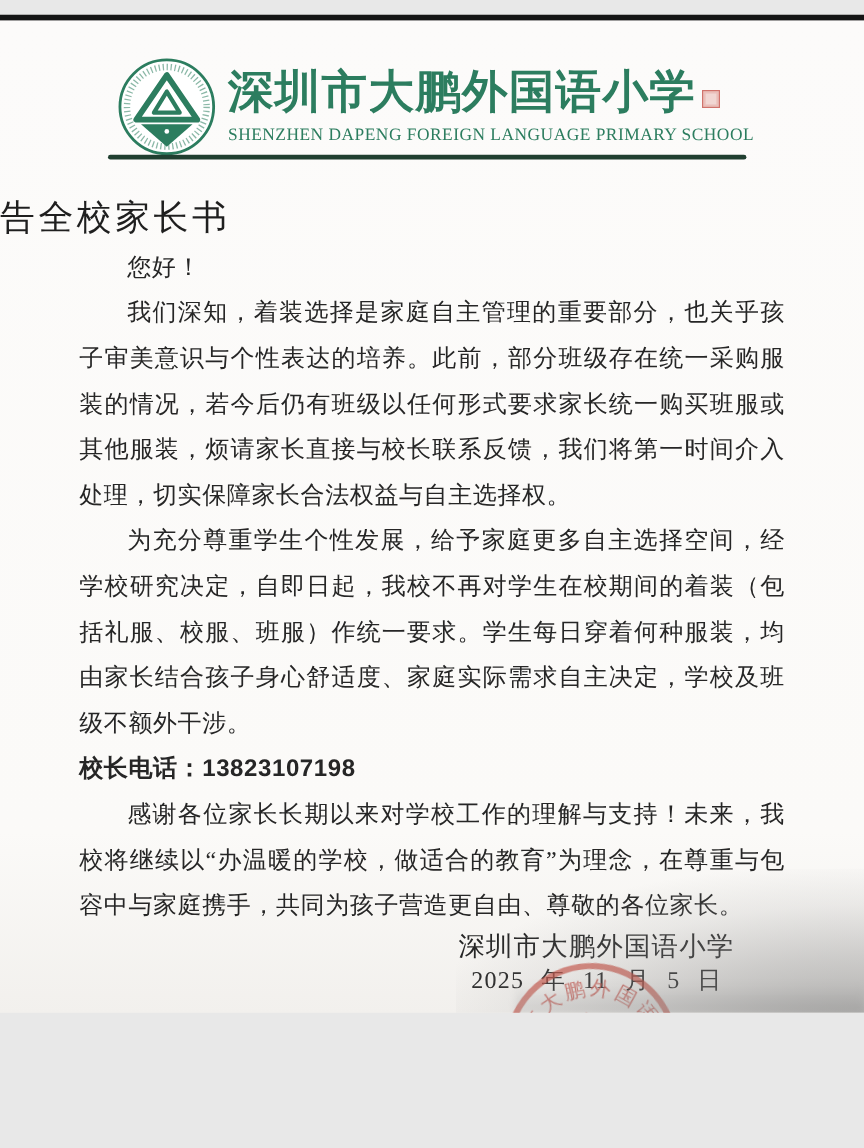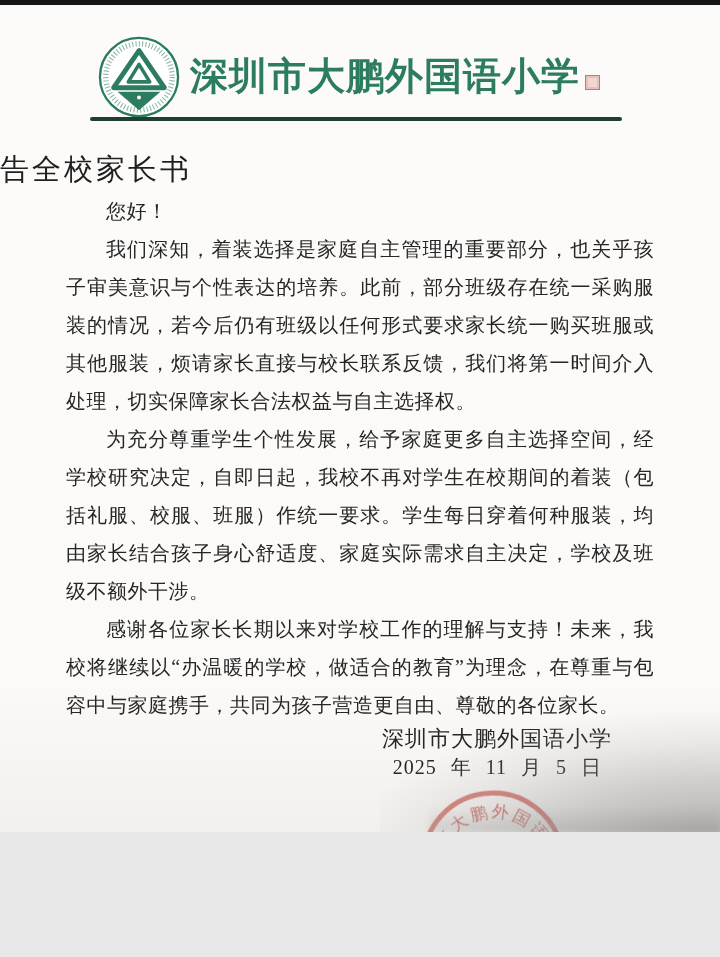--- a/index.html
+++ b/index.html
@@ -1,19 +1,19 @@
 <!DOCTYPE html>
 <html lang="zh"><head>
 <meta charset="utf-8">
 <style>
   html,body{margin:0;padding:0;background:#e8e8e8;}
   .page{
     position:relative;
     width:720px;height:832px;
-    margin:0 auto;
+    margin:12px auto;
     background:linear-gradient(180deg,#fcfbfa 0%,#fbfaf8 82%,#f2f0ed 100%);
     overflow:hidden;
     font-family:"Liberation Serif","DejaVu Serif",serif;
     color:#262626;
   }
   .top-strip{position:absolute;top:0;left:0;right:0;height:5px;background:#151515;}
 
   
   .header{position:absolute;top:36px;left:98px;display:flex;align-items:center;}
   .logo{width:82px;height:82px;flex:0 0 auto;}
@@ -89,30 +89,32 @@
     <svg class="logo" viewBox="0 0 84 84">
       <circle cx="42" cy="42" r="40" fill="#ffffff" stroke="#2c7d5f" stroke-width="2.4"></circle>
       <circle cx="42" cy="42" r="34" fill="none" stroke="rgba(44,125,95,.55)" stroke-width="5.5" stroke-dasharray="1.1 2.3"></circle>
       <path d="M42 15 L16 53 H68 Z" fill="#ffffff" stroke="#2c7d5f" stroke-width="5" stroke-linejoin="round"></path>
       <path d="M42 29 L31 47 H53 Z" fill="none" stroke="#2c7d5f" stroke-width="3.6" stroke-linejoin="round"></path>
       <path d="M20 57 H64 L42 76 Z" fill="#2c7d5f"></path>
       <circle cx="42" cy="63" r="2" fill="#ffffff"></circle>
     </svg>
     <div class="name-block">
       <div class="school-cn"><span>深圳市大鹏外国语小学</span><span class="mini-seal"></span></div>
+      <div class="school-en">SHENZHEN DAPENG FOREIGN LANGUAGE PRIMARY SCHOOL</div>
     </div>
   </div>
   <div class="rule"></div>
 
   <div class="title">告全校家长书</div>
 
   <div class="body">
     <p class="indent">您好！</p>
     <p class="indent">我们深知，着装选择是家庭自主管理的重要部分，也关乎孩子审美意识与个性表达的培养。此前，部分班级存在统一采购服装的情况，若今后仍有班级以任何形式要求家长统一购买班服或其他服装，烦请家长直接与校长联系反馈，我们将第一时间介入处理，切实保障家长合法权益与自主选择权。</p>
     <p class="indent">为充分尊重学生个性发展，给予家庭更多自主选择空间，经学校研究决定，自即日起，我校不再对学生在校期间的着装（包括礼服、校服、班服）作统一要求。学生每日穿着何种服装，均由家长结合孩子身心舒适度、家庭实际需求自主决定，学校及班级不额外干涉。</p>
+    <p class="phone-line"><span>校长电话：</span><span class="phone-number">13823107198</span></p>
     <p class="indent closing">感谢各位家长长期以来对学校工作的理解与支持！未来，我校将继续以“办温暖的学校，做适合的教育”为理念，在尊重与包容中与家庭携手，共同为孩子营造更自由、尊敬的各位家长。</p>
     <p class="signature">深圳市大鹏外国语小学</p>
     <p class="date">2025 年 11 月 5 日</p>
   </div>
 
   <svg class="seal" viewBox="0 0 150 150">
     <defs>
       <path id="sealArc" d="M 23 98 A 54 54 0 1 1 127 98" fill="none"></path>
     </defs>
     <circle cx="75" cy="75" r="70" fill="none" stroke="rgba(198,70,58,.78)" stroke-width="5"></circle>

